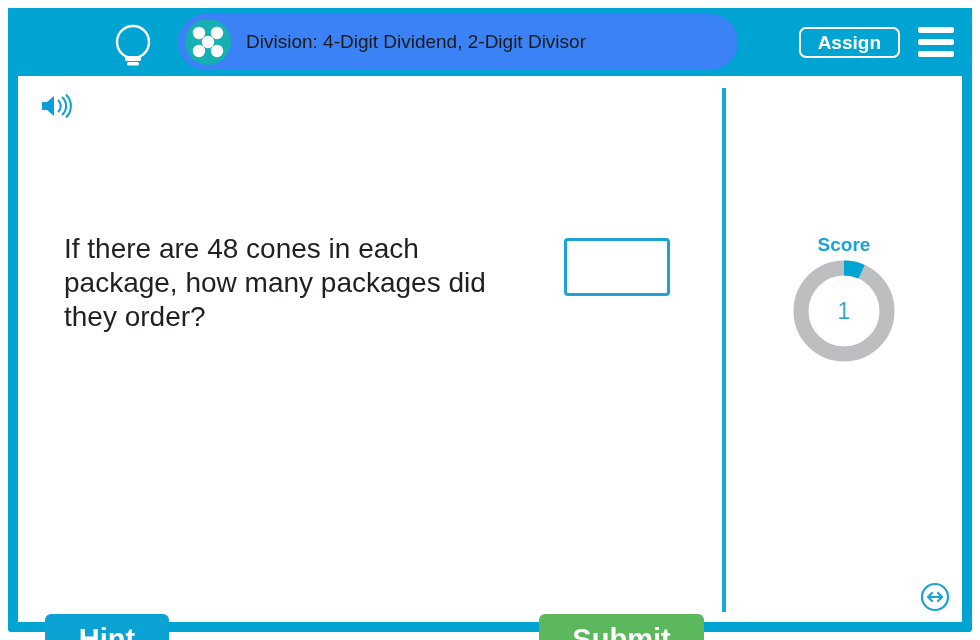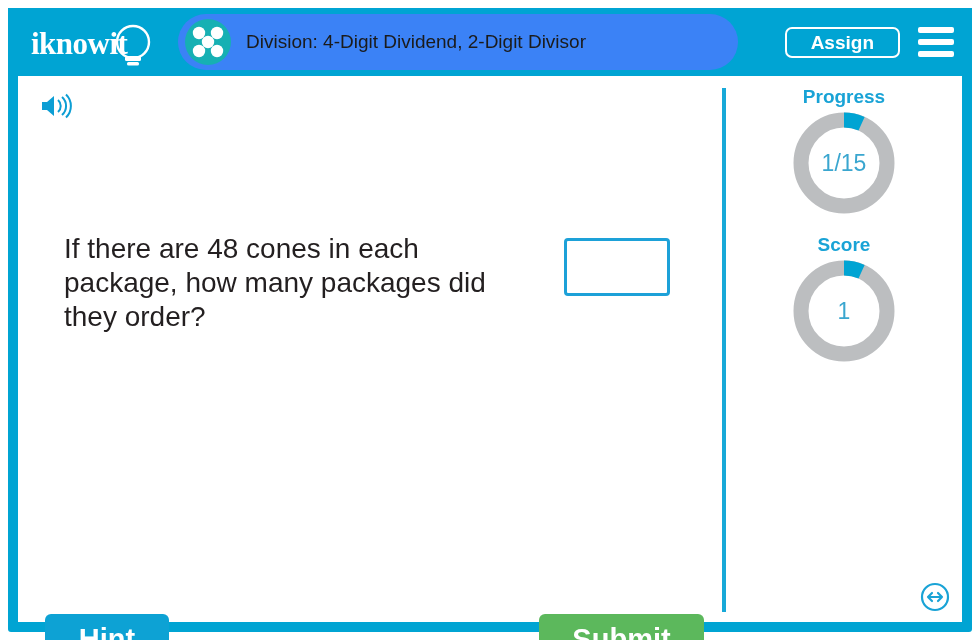--- a/index.html
+++ b/index.html
@@ -83,21 +83,21 @@
     font-size: 19px;
     color: #1b1b1b;
     white-space: nowrap;
   }
 
   .assign-btn {
     position: absolute;
     right: 72px;
     top: 19px;
     height: 31px;
-    padding: 0 24px;
+    padding: 0 17px;
     border: 2px solid #ffffff;
     border-radius: 7px;
     background: transparent;
     color: #ffffff;
     font-size: 19px;
     font-weight: bold;
     line-height: 27px;
     cursor: pointer;
     white-space: nowrap;
   }
@@ -283,21 +283,20 @@
   }
 </style>
 </head>
 <body>
 
 <div class="app-frame">
 
   <div class="header">
 
     <div class="logo">
-      <div class="logo-text">iknowit</div>
       <svg class="bulb" viewBox="0 0 46 46">
         <circle cx="23" cy="19" r="16" fill="none" stroke="#ffffff" stroke-width="2.4"></circle>
         <rect x="15" y="33" width="16" height="5" rx="1.5" fill="#ffffff"></rect>
         <rect x="17" y="39" width="12" height="3.5" rx="1.5" fill="#ffffff"></rect>
       </svg>
     </div>
 
     <div class="title-band">
       <svg class="title-icon" viewBox="0 0 48 48">
         <circle cx="24" cy="24" r="23" fill="#16b0b3"></circle>
@@ -338,30 +337,20 @@
         <input class="answer-box" type="text" value="" style="">
       </div>
 
 
       <button class="btn hint-btn">Hint</button>
       <button class="btn submit-btn">Submit</button>
     </div>
 
     <div class="sidebar">
 
-      <div class="meter progress">
-        <div class="meter-label">Progress</div>
-        <div class="donut">
-          <svg viewBox="0 0 104 104" width="104" height="104">
-            <circle cx="52" cy="52" r="43" fill="none" stroke="#bcbec0" stroke-width="15"></circle>
-            <circle id="progress-arc" cx="52" cy="52" r="43" fill="none" stroke="#00a4d3" stroke-width="15" transform="rotate(-90 52 52)" stroke-dasharray="18.10185686998439 252.07511133873783"></circle>
-          </svg>
-          <div class="donut-value">1/15</div>
-        </div>
-      </div>
 
       <div class="meter score">
         <div class="meter-label">Score</div>
         <div class="donut">
           <svg viewBox="0 0 104 104" width="104" height="104">
             <circle cx="52" cy="52" r="43" fill="none" stroke="#bcbec0" stroke-width="15"></circle>
             <circle id="score-arc" cx="52" cy="52" r="43" fill="none" stroke="#00a4d3" stroke-width="15" transform="rotate(-90 52 52)" stroke-dasharray="18.10185686998439 252.07511133873783"></circle>
           </svg>
           <div class="donut-value">1</div>
         </div>

